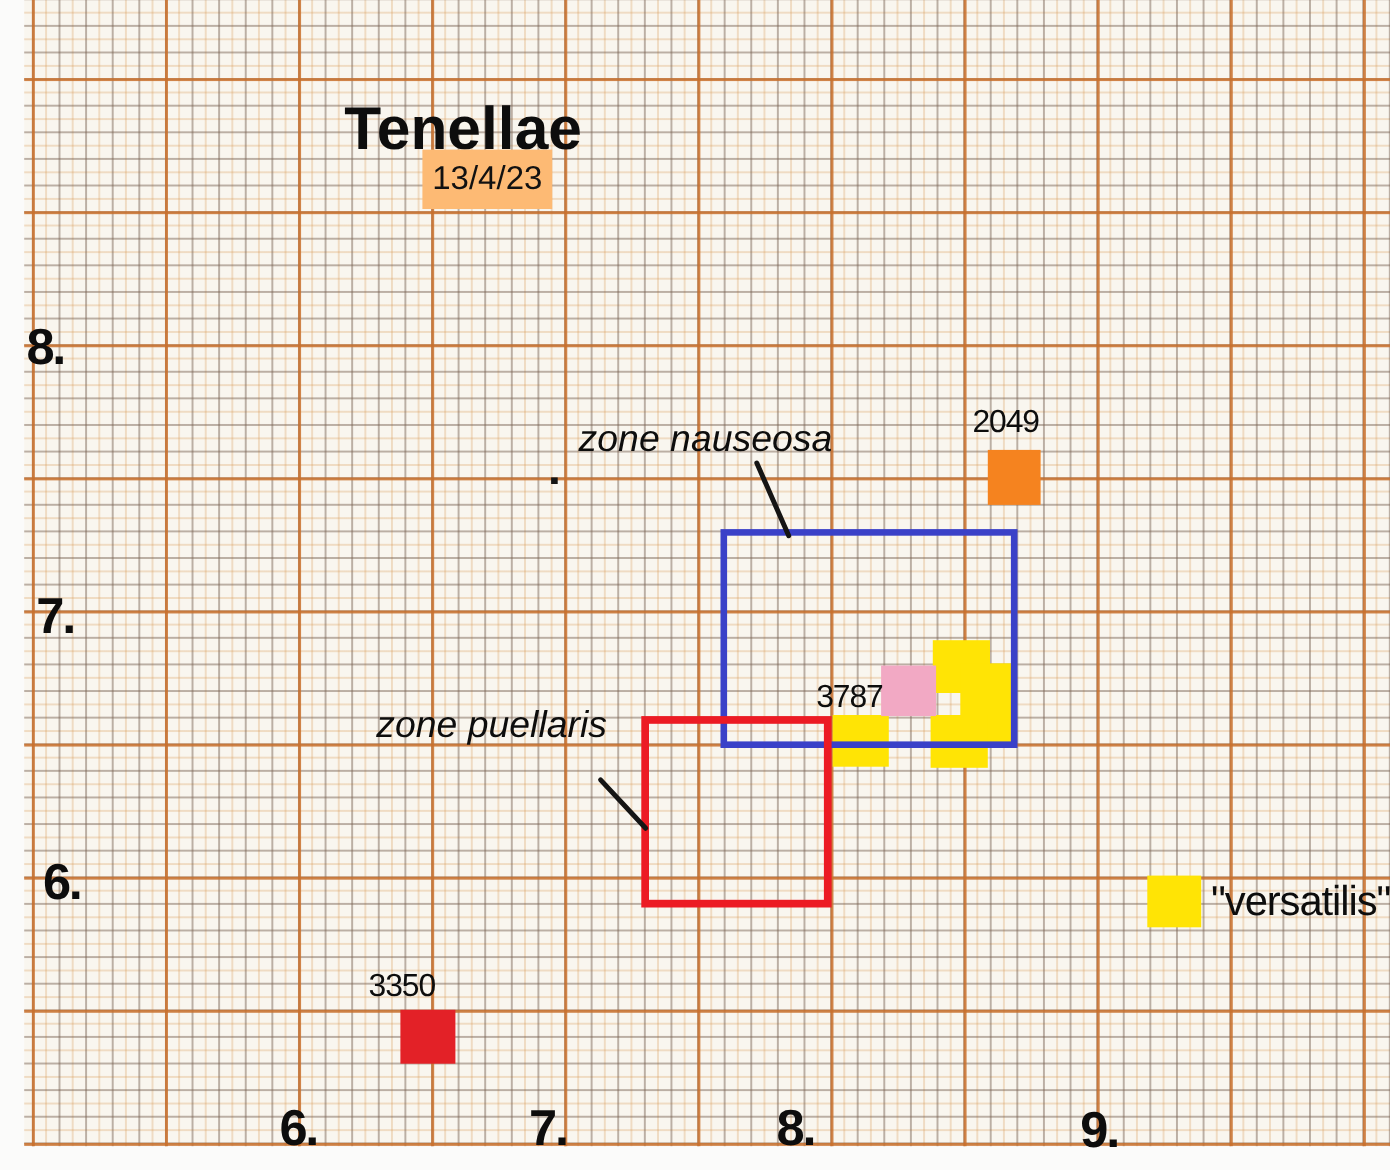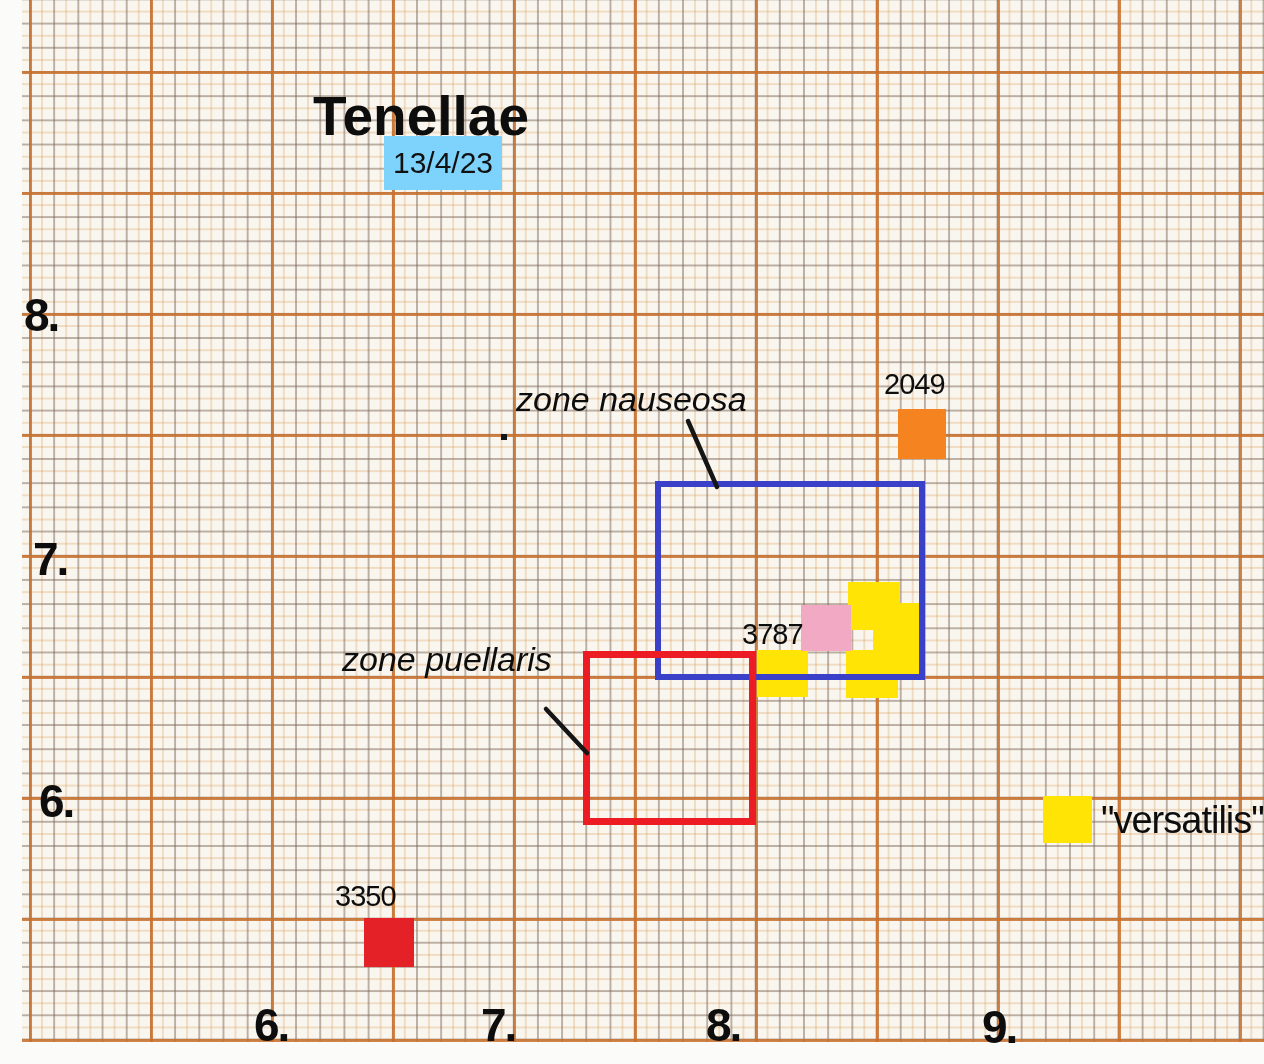--- a/index.html
+++ b/index.html
@@ -28,21 +28,21 @@
     background-position:
       7px 0, 0 71px,
       7px 0, 0 71px,
       19px 0, 0 59px;
   }
   .marker{position:absolute;}
   .zone-rect{position:absolute;box-sizing:border-box;background:transparent;}
   .txt{position:absolute;white-space:nowrap;color:#0d0d0d;}
   .chart-title{font-size:55px;font-weight:bold;letter-spacing:0px;}
   .date-box{
-    position:absolute;background:#7dd3fc;display:flex;align-items:center;justify-content:center;
+    position:absolute;background:#fdba74;display:flex;align-items:center;justify-content:center;
     font-size:30px;letter-spacing:0px;
   }
   .axis-num{font-size:46px;font-weight:bold;letter-spacing:-2px;}
   .pt-label{font-size:29px;letter-spacing:-1px;}
   .zone-label{font-size:34px;font-style:italic;letter-spacing:0px;}
   .legend-label{font-size:38px;letter-spacing:-1px;}
   svg.overlay{position:absolute;left:0;top:0;pointer-events:none;}
   .ink-dot{position:absolute;background:#151515;}
 </style>
 </head>
@@ -80,21 +80,21 @@
       <div class="txt axis-num" style="left: 254px; top: 998px;">6.</div>
       <div class="txt axis-num" style="left: 481px; top: 998px;">7.</div>
       <div class="txt axis-num" style="left: 706px; top: 998px;">8.</div>
       <div class="txt axis-num" style="left: 982px; top: 1000px;">9.</div>
       <div class="txt axis-num" style="left: 24px; top: 288px;">8.</div>
       <div class="txt axis-num" style="left: 33px; top: 532px;">7.</div>
       <div class="txt axis-num" style="left: 39px; top: 774px;">6.</div>
       <div class="txt pt-label" style="left: 742px; top: 618px;">3787</div>
       <div class="txt pt-label" style="left: 884px; top: 368px;">2049</div>
       <div class="txt pt-label" style="left: 335px; top: 880px;">3350</div>
-      <div class="txt zone-label" style="left: 516px; top: 380px;">zone nauseosa</div>
+      <div class="txt zone-label" style="left: 516px; top: 380px; padding-left: 10px;">zone nauseosa</div>
       <div class="txt zone-label" style="left: 342px; top: 640px;">zone puellaris</div>
     </div>
 
   <div id="legend">
     <div class="marker" id="legend-swatch" style="left: 1043px; top: 796px; width: 49px; height: 47px; background: rgb(255, 228, 5);"></div>
     <div class="txt legend-label" id="legend-label" style="left: 1101px; top: 799px;">"versatilis"</div>
   </div>
 
   <div class="ink-dot" id="ink-dot" style="left: 501px; top: 434px; height: 6px; width: 6px;"></div>
 </div>

